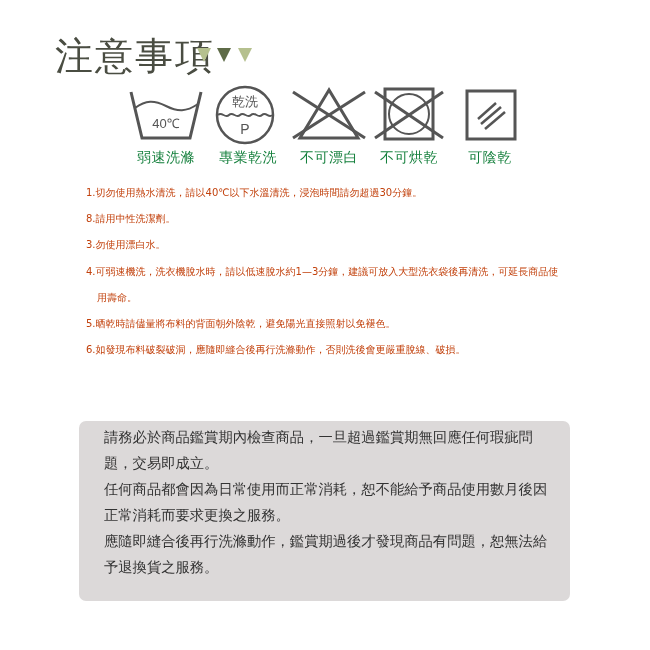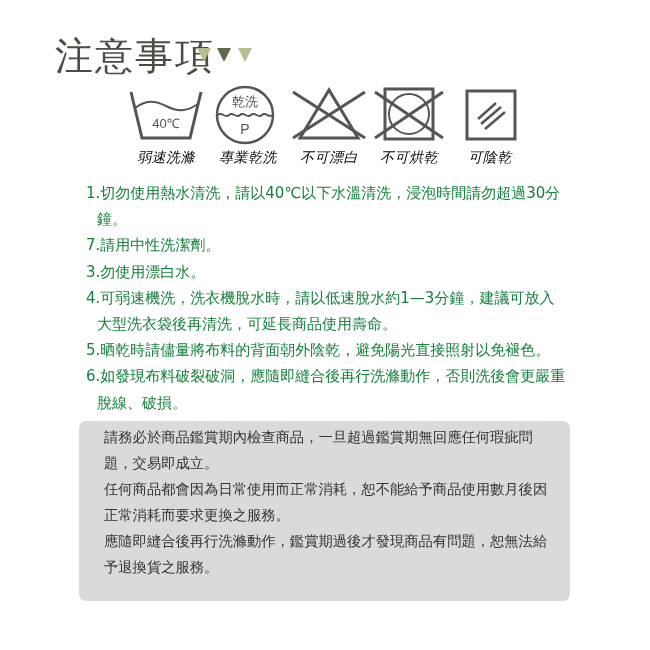--- a/index.html
+++ b/index.html
@@ -10,23 +10,23 @@
   .title {
     position: absolute; left: 55px; top: 36px;
     font-family: "DejaVu Serif", "Liberation Serif", serif;
     font-size: 38px; letter-spacing: 2px; color: #4a4d42; line-height: 40px; white-space: nowrap;
   }
   .tri { position: absolute; top: 48px; width: 0; height: 0;
     border-left: 7px solid transparent; border-right: 7px solid transparent; border-top: 14px solid #b5c08e; }
   .tri.dark { border-top-color: #5e6b47; }
   .icon { position: absolute; top: 86px; }
   .icon svg { display: block; }
-  .label { position: absolute; top: 148px; font-size: 14px; line-height: 18px; color: #000000; white-space: nowrap;
-    transform: translateX(-50%); letter-spacing: 0.5px; font-style: italic; }
-  .rules { position: absolute; left: 86px; top: 180px; width: 480px; font-size: 15px; line-height: 26.2px; color: #15803d; }
+  .label { position: absolute; top: 148px; font-size: 14px; line-height: 18px; color: #15803d; white-space: nowrap;
+    transform: translateX(-50%); letter-spacing: 0.5px; }
+  .rules { position: absolute; left: 86px; top: 180px; width: 480px; font-size: 10px; line-height: 26.2px; color: #c2410c; }
   .rule { margin: 0; padding-left: 11px; text-indent: -11px; }
   .notice {
     position: absolute; left: 79px; top: 421px; width: 491px; height: 180px;
     background: #dcd9d9; border-radius: 7px;
   }
   .notice-inner { position: absolute; left: 25px; top: 4px; width: 455px; font-size: 14.3px; line-height: 25.9px; color: #333; }
   .notice-p { margin: 0; }
 </style>
 </head>
 <body>
@@ -82,21 +82,21 @@
   </div>
 
   <div class="label" style="left:166px">弱速洗滌</div>
   <div class="label" style="left:248px">專業乾洗</div>
   <div class="label" style="left:329px">不可漂白</div>
   <div class="label" style="left:409px">不可烘乾</div>
   <div class="label" style="left:490px">可陰乾</div>
 
   <div class="rules">
     <p class="rule">1.切勿使用熱水清洗，請以40℃以下水溫清洗，浸泡時間請勿超過30分鐘。</p>
-    <p class="rule">7.請用中性洗潔劑。</p>
+    <p class="rule">8.請用中性洗潔劑。</p>
     <p class="rule">3.勿使用漂白水。</p>
     <p class="rule">4.可弱速機洗，洗衣機脫水時，請以低速脫水約1—3分鐘，建議可放入大型洗衣袋後再清洗，可延長商品使用壽命。</p>
     <p class="rule">5.晒乾時請儘量將布料的背面朝外陰乾，避免陽光直接照射以免褪色。</p>
     <p class="rule">6.如發現布料破裂破洞，應隨即縫合後再行洗滌動作，否則洗後會更嚴重脫線、破損。</p>
   </div>
 
   <div class="notice">
     <div class="notice-inner">
       <p class="notice-p">請務必於商品鑑賞期內檢查商品，一旦超過鑑賞期無回應任何瑕疵問題，交易即成立。</p>
       <p class="notice-p">任何商品都會因為日常使用而正常消耗，恕不能給予商品使用數月後因正常消耗而要求更換之服務。</p>

